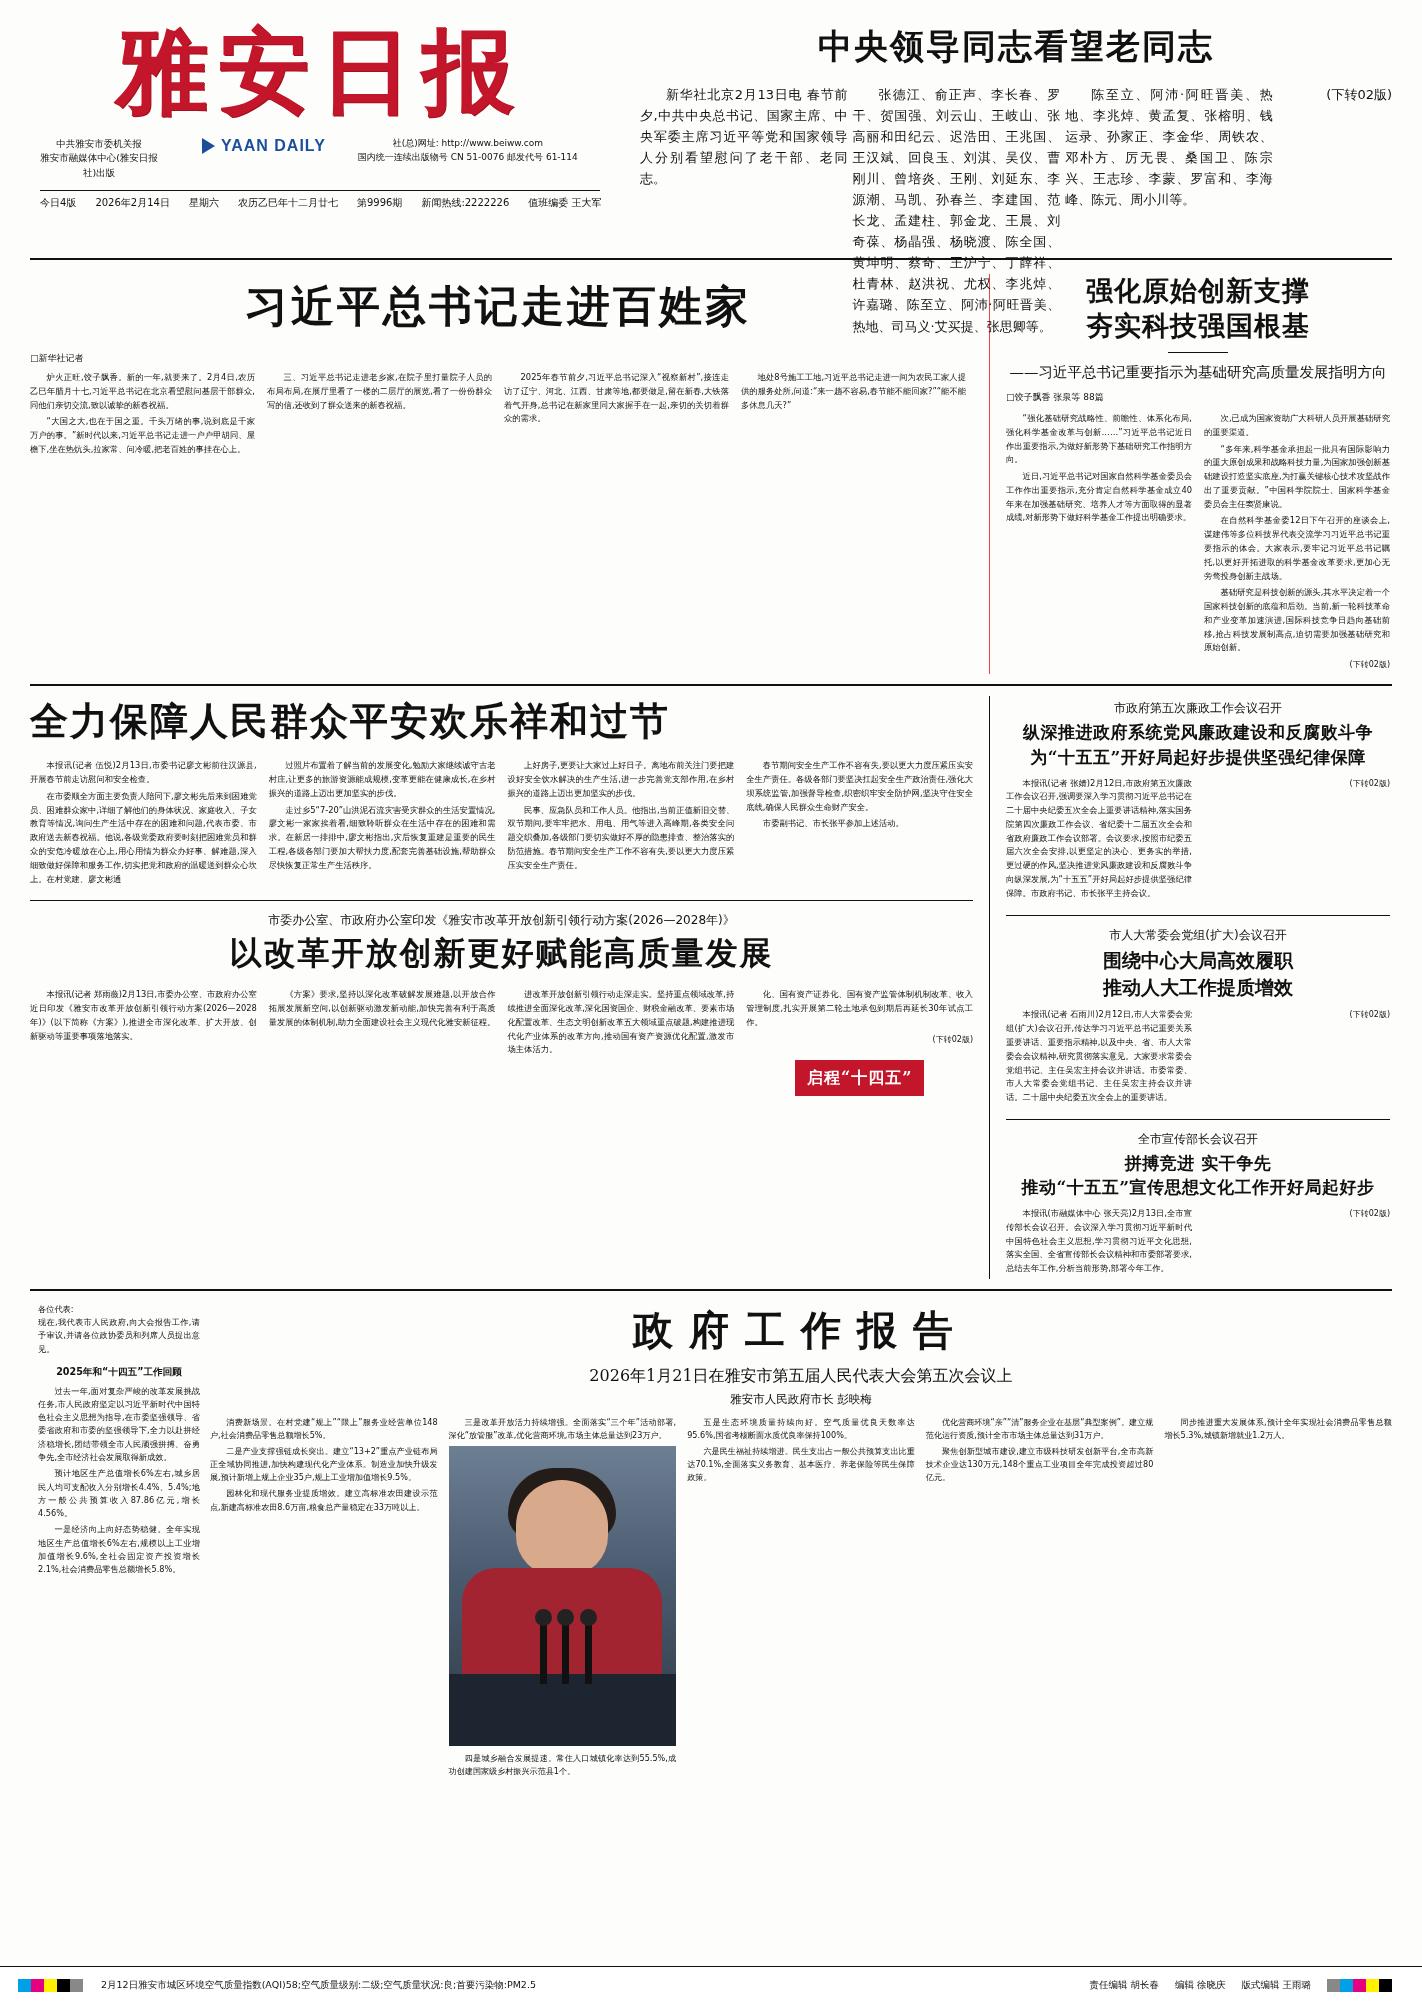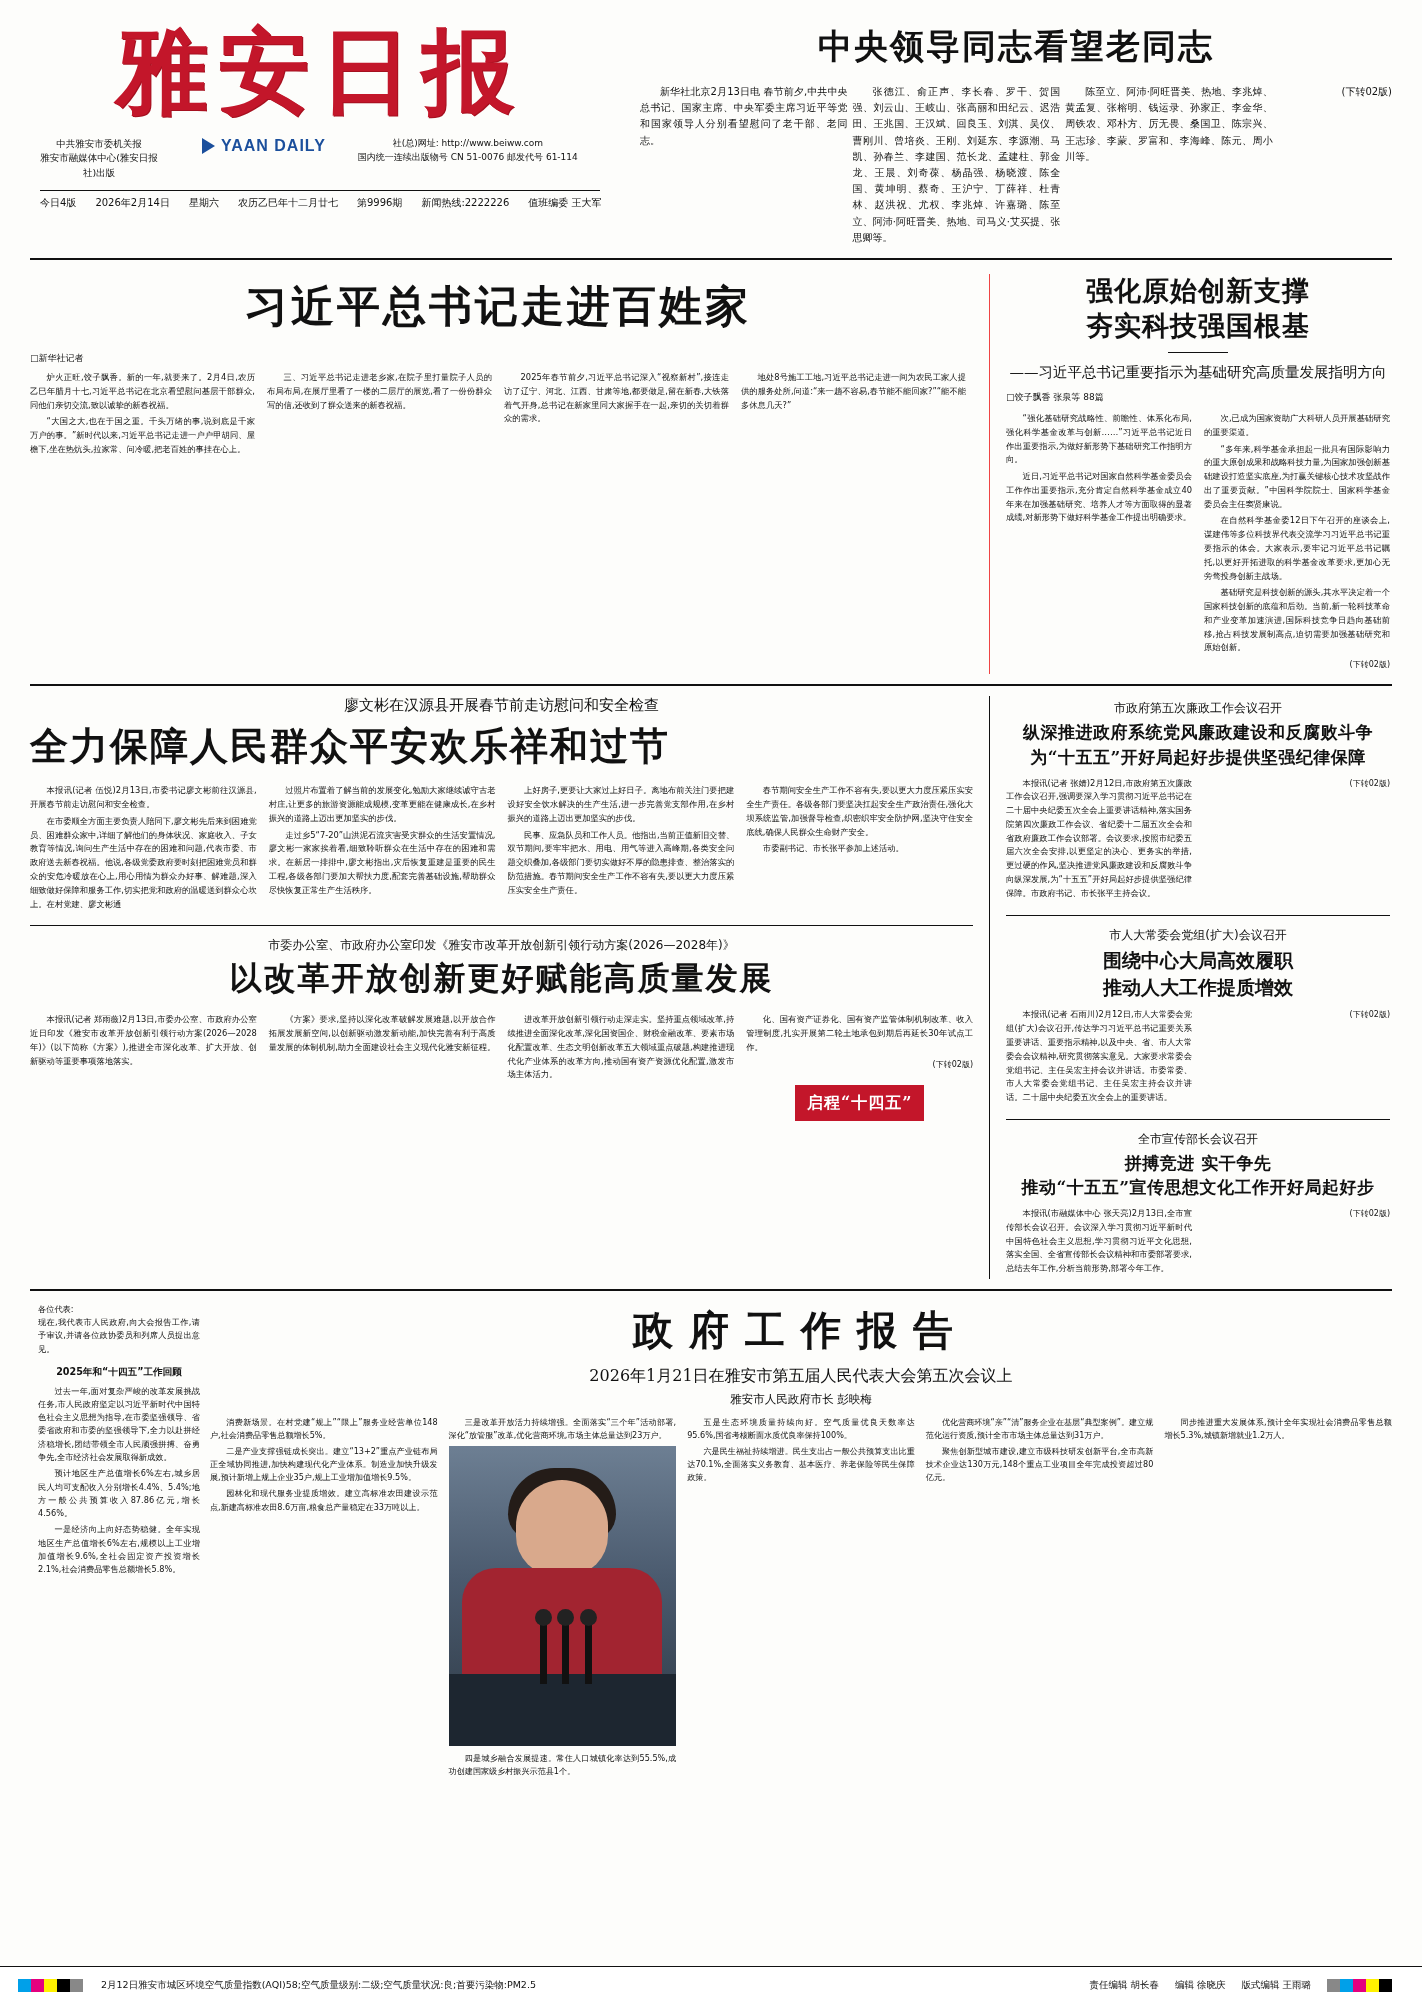--- a/index.html
+++ b/index.html
@@ -32,21 +32,21 @@
   .mh-contact{font-size:9px;line-height:1.55;color:#111;margin-left:18px;}
   .mh-line{
     margin-top:10px;border-top:1.5px solid #111;padding-top:5px;
     font-size:10px;display:flex;gap:19px;color:#111;white-space:nowrap;
   }
   .mh-right{position:absolute;left:640px;top:24px;right:30px;}
   .mh-head{
     font-family:"DejaVu Serif","Liberation Serif",serif;
     font-size:34px;font-weight:bold;text-align:center;letter-spacing:2px;margin-bottom:14px;
   }
-  .mh-cols{display:flex;gap:5px;font-size:10px;line-height:1.62;text-align:justify;margin-top:10px;}
+  .mh-cols{display:flex;gap:5px;font-size:13px;line-height:1.62;text-align:justify;margin-top:10px;}
   .mh-cols .c{flex:1;}
   .mh-cols .c p{margin:0;text-indent:2em;}
 
   
   .rule{border-top:2.4px solid #111;margin:0 30px;}
 
   
   .sec2{display:flex;padding:14px 30px 0 30px;box-sizing:border-box;}
   .sec2-left{width:960px;padding-right:23px;box-sizing:border-box;border-right:1px solid #ef4444;}
   .sec2-right{width:400px;padding-left:16px;box-sizing:border-box;}
@@ -221,21 +221,20 @@
           <p class="cont" style="text-indent:0">(下转02版)</p>
         </div>
       </div>
     </div>
   </div>
 
   <div class="rule" style="margin-top:10px"></div>
 
   <div class="sec3">
     <div class="sec3-left">
-      <div class="shoulder">廖文彬在汉源县开展春节前走访慰问和安全检查</div>
       <div class="hl2">全力保障人民群众平安欢乐祥和过节</div>
       <div class="cols4">
         <div class="c">
           <p>本报讯(记者 伍悦)2月13日,市委书记廖文彬前往汉源县,开展春节前走访慰问和安全检查。</p>
           <p>在市委顺全方面主要负责人陪同下,廖文彬先后来到困难党员、困难群众家中,详细了解他们的身体状况、家庭收入、子女教育等情况,询问生产生活中存在的困难和问题,代表市委、市政府送去新春祝福。他说,各级党委政府要时刻把困难党员和群众的安危冷暖放在心上,用心用情为群众办好事、解难题,深入细致做好保障和服务工作,切实把党和政府的温暖送到群众心坎上。在村党建、廖文彬通</p>
         </div>
         <div class="c">
           <p>过照片布置着了解当前的发展变化,勉励大家继续诚守古老村庄,让更多的旅游资源能成规模,变革更能在健康成长,在乡村振兴的道路上迈出更加坚实的步伐。</p>
           <p>走过乡5“7-20”山洪泥石流灾害受灾群众的生活安置情况,廖文彬一家家挨着看,细致聆听群众在生活中存在的困难和需求。在新居一排排中,廖文彬指出,灾后恢复重建是重要的民生工程,各级各部门要加大帮扶力度,配套完善基础设施,帮助群众尽快恢复正常生产生活秩序。</p>
         </div>

